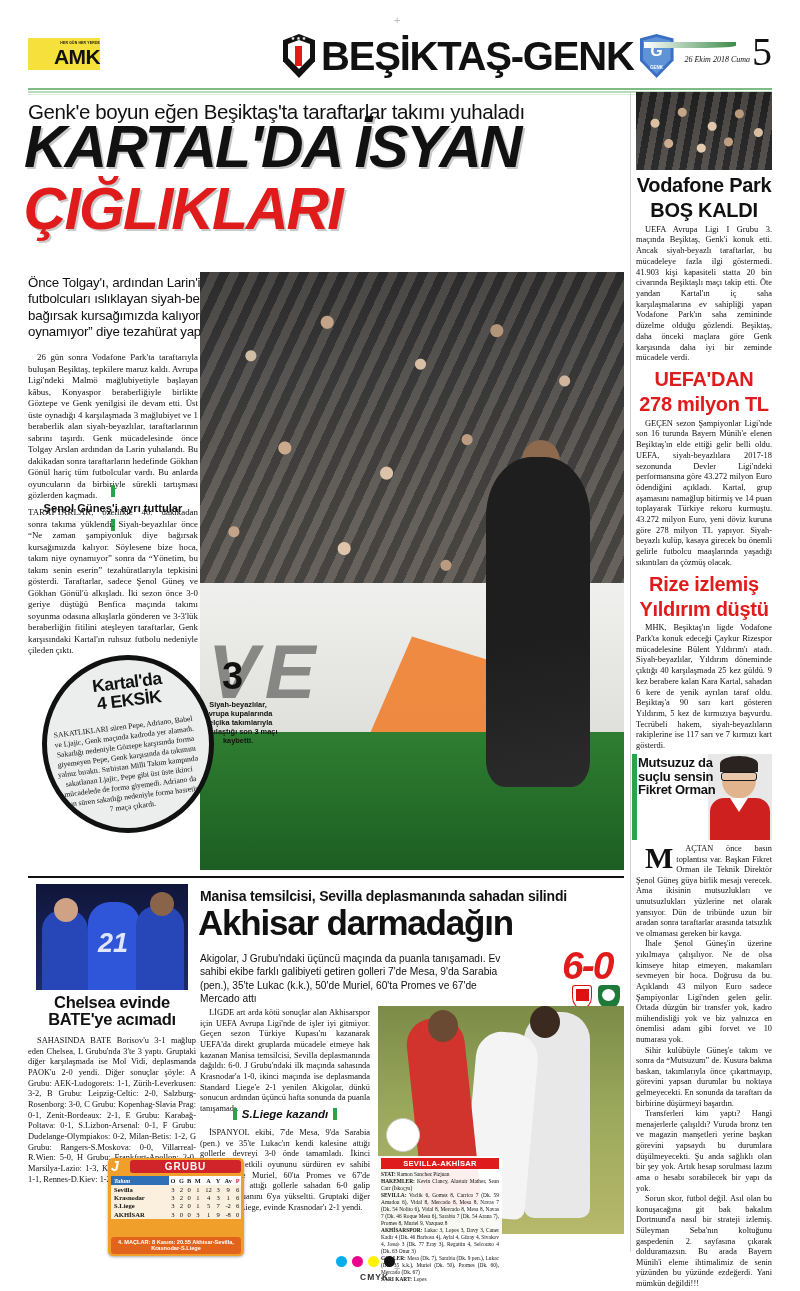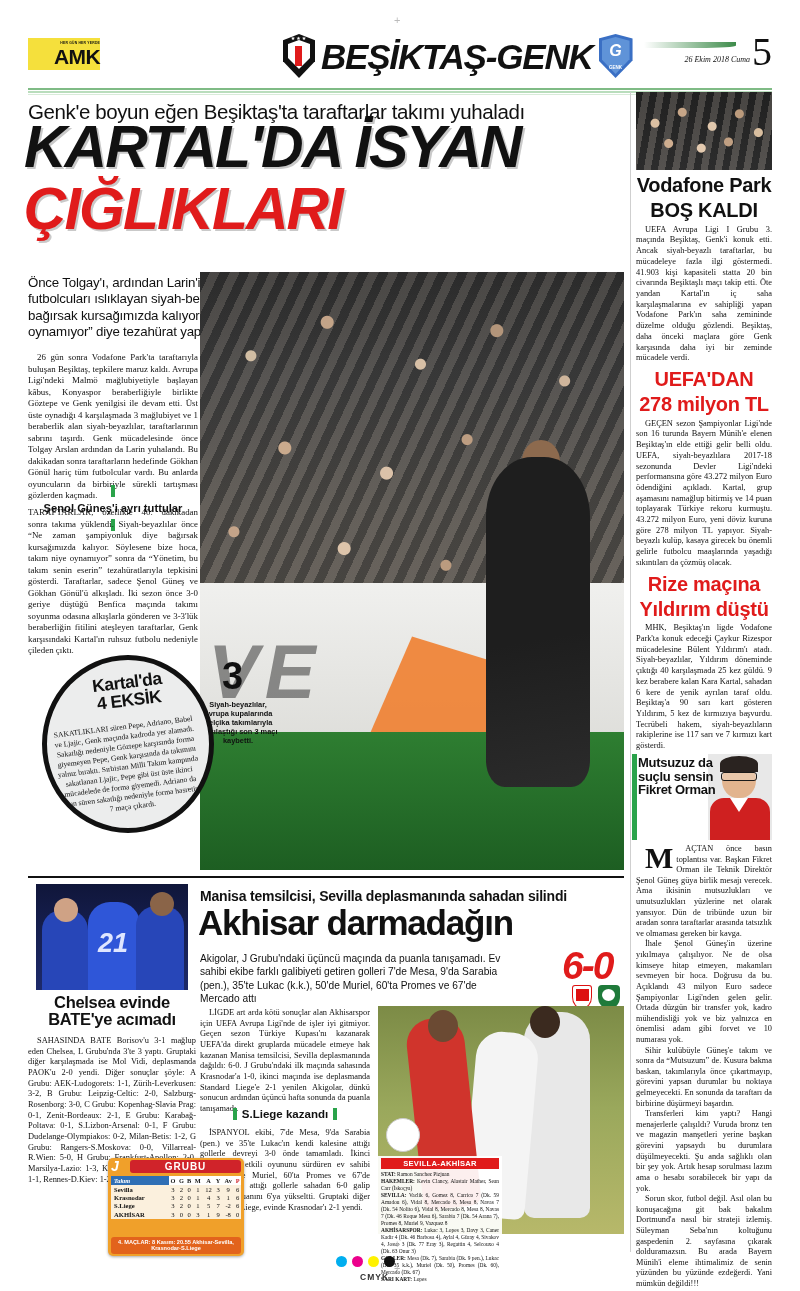--- a/index.html
+++ b/index.html
@@ -25,21 +25,21 @@
   .bjk-crest .sh {
     position:absolute; inset:0; background:#111;
     clip-path: polygon(50% 0%, 100% 14%, 100% 62%, 50% 100%, 0% 62%, 0% 14%);
   }
   .bjk-crest .inner {
     position:absolute; left:5px; top:6px; right:5px; bottom:9px; background:#fff;
     clip-path: polygon(50% 0%, 100% 14%, 100% 62%, 50% 100%, 0% 62%, 0% 14%);
   }
   .bjk-crest .stripe { position:absolute; left:12px; top:12px; width:7px; height:20px; background:#e01b1b; }
   .bjk-crest .stars { position:absolute; top:1px; left:0; right:0; text-align:center; color:#fff; font-size:5px; letter-spacing:1px;}
-  .mast-title { font-size:35px; font-weight:900; font-style:italic; letter-spacing:-1.2px; color:#111; line-height:1; }
+  .mast-title { font-size:40px; font-weight:900; letter-spacing:-1.2px; color:#111; line-height:1; }
   .genk-crest { width:34px; height:44px; position:relative; }
   .genk-crest .gsh {
     position:absolute; inset:0; background:#3a6fc4;
     clip-path: polygon(50% 0%, 100% 10%, 100% 60%, 50% 100%, 0% 60%, 0% 10%);
   }
   .genk-crest .gin {
     position:absolute; left:3px; top:3px; right:3px; bottom:4px; background:#5f93d8;
     clip-path: polygon(50% 0%, 100% 10%, 100% 60%, 50% 100%, 0% 60%, 0% 10%);
   }
   .genk-crest .gl { position:absolute; left:0; right:0; top:8px; text-align:center; color:#fff; font-size:16px; font-weight:900; font-style:italic; }
@@ -213,21 +213,21 @@
   .ak-score { position:absolute; left:562px; top:944px; font-size:39px; font-weight:900; color:#e01b1b; letter-spacing:-2px; font-style:italic;}
   .ak-crest-s { position:absolute; left:572px; top:985px; width:20px; height:24px; background:#fff; border:1.2px solid #d11; border-radius:3px 3px 50% 50%;}
   .ak-crest-s::after { content:""; position:absolute; left:3px; top:3px; width:13px; height:12px; background:#d11;}
   .ak-crest-a { position:absolute; left:598px; top:985px; width:22px; height:24px; background:#1f7a3a; border-radius:4px 4px 50% 50%;}
   .ak-crest-a::after { content:""; position:absolute; left:4px; top:4px; width:13px; height:12px; background:#fff; border-radius:50%;}
 
   .ak-col { position:absolute; left:200px; top:1008px; width:170px;
     font-family:"Liberation Serif", serif; font-size:8.4px; line-height:1.27; color:#111; text-align:justify;}
   .ak-col p { text-indent:9px; }
   .ak-sub { position:absolute; left:200px; top:1108px; width:170px; text-align:center;
-    font-size:11.5px; font-weight:700; color:#111; display:flex; align-items:center; justify-content:center; gap:5px;}
+    font-size:11.5px; font-weight:700; color:#111; display:flex; align-items:center; justify-content:center; gap:5px;font-style:italic;}
   .ak-sub .bar { width:3.5px; height:12px; background:#2aa34a; display:inline-block;}
   .ak-col2 { position:absolute; left:200px; top:1128px; width:170px;
     font-family:"Liberation Serif", serif; font-size:8.4px; line-height:1.27; color:#111; text-align:justify;}
   .ak-col2 p { text-indent:9px; }
 
   .ak-photo { position:absolute; left:378px; top:1006px; width:246px; height:228px; overflow:hidden;
     background:linear-gradient(180deg,#7c8b46 0%, #9aa85c 45%, #b7b86a 100%); }
   .akp-p1 { position:absolute; left:36px; top:12px; width:58px; height:190px; background:#d0342c;
     border-radius:26px 26px 10px 10px; transform:rotate(-6deg);}
   .akp-p2 { position:absolute; left:92px; top:26px; width:62px; height:186px; background:#f4f4f4;
@@ -355,21 +355,21 @@
 
     <div class="sb-block">
       <div class="sb-h1 red">UEFA'DAN</div>
       <div class="sb-h1 red">278 milyon TL</div>
       <div class="sb-body">
         <p>GEÇEN sezon Şampiyonlar Ligi'nde son 16 turunda Bayern Münih'e elenen Beşiktaş'ın elde ettiği gelir belli oldu. UEFA, siyah-beyazlılara 2017-18 sezonunda Devler Ligi'ndeki performansına göre 43.272 milyon Euro ödendiğini açıkladı. Kartal, grup aşamasını namağlup bitirmiş ve 14 puan toplayarak Türkiye rekoru kurmuştu. 43.272 milyon Euro, yeni döviz kuruna göre 278 milyon TL yapıyor. Siyah-beyazlı kulüp, kasaya girecek bu önemli gelirle futbolcu maaşlarında yaşadığı sıkıntıları da çözmüş olacak.</p>
       </div>
     </div>
 
     <div class="sb-block">
-      <div class="sb-h1 red">Rize maçına</div>
+      <div class="sb-h1 red">Rize izlemiş</div>
       <div class="sb-h1 red">Yıldırım düştü</div>
       <div class="sb-body">
         <p>MHK, Beşiktaş'ın ligde Vodafone Park'ta konuk edeceği Çaykur Rizespor mücadelesine Bülent Yıldırım'ı atadı. Siyah-beyazlılar, Yıldırım döneminde çıktığı 40 karşılaşmada 25 kez güldü. 9 kez berabere kalan Kara Kartal, sahadan 6 kere de yenik ayrılan taraf oldu. Beşiktaş'a 90 sarı kart gösteren Yıldırım, 5 kez de kırmızıya başvurdu. Tecrübeli hakem, siyah-beyazlıların rakiplerine ise 117 sarı ve 7 kırmızı kart gösterdi.</p>
       </div>
     </div>
   </div>
 
   <div class="colum">
     <div class="colum-band">
       <div class="colum-left-bar"></div>

